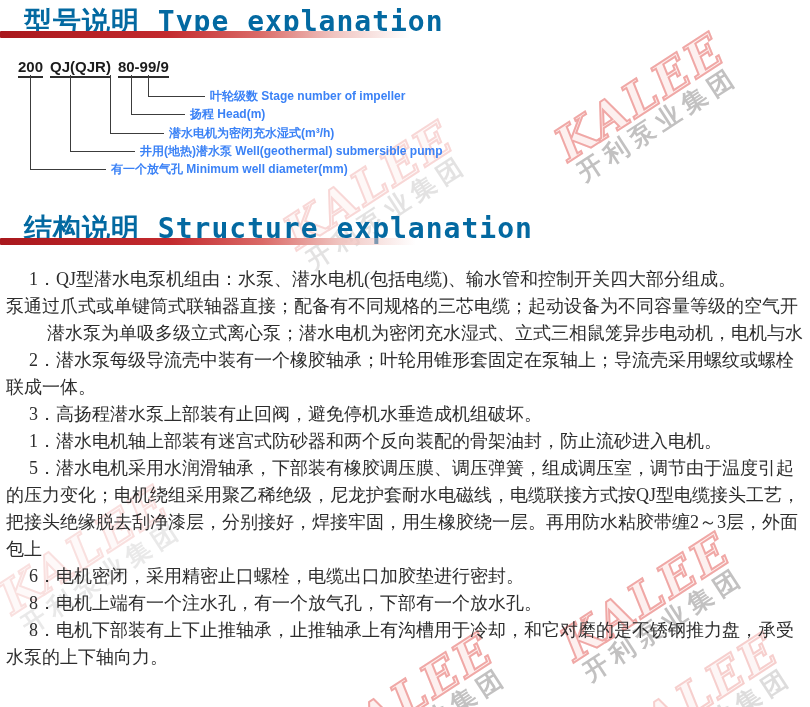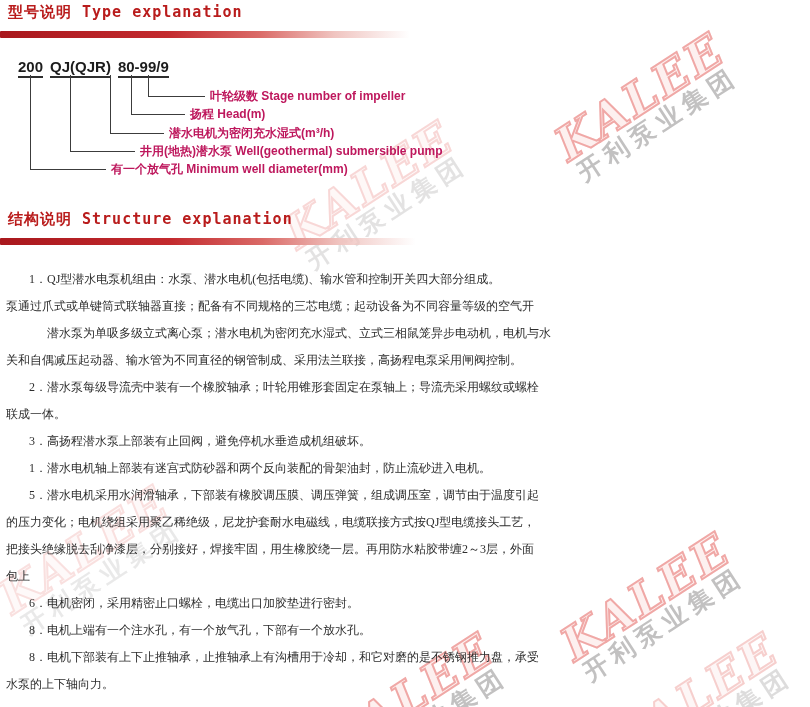--- a/index.html
+++ b/index.html
@@ -42,25 +42,25 @@
   }
   #wm-a{left:526px;top:72px;}
   #wm-b{left:255px;top:160px;opacity:.45;}
   #wm-c{left:532px;top:572px;}
   #wm-d{left:295px;top:672px;}
   #wm-e{left:-30px;top:525px;opacity:.35;}
   #wm-f{left:580px;top:672px;opacity:.55;}
 
   
   .sec-title{
-    position:absolute;left:8px;
+    position:absolute;left:24px;
     font-family:"DejaVu Sans Mono", monospace;
     font-weight:bold;
-    font-size:15px;
-    color:#b91c1c;
+    font-size:28px;
+    color:#0369a1;
     letter-spacing:1px;
     white-space:nowrap;
     z-index:2;
   }
   #title-type{top:3px;}
   #title-structure{top:210px;}
   .accent-bar{
     position:absolute;left:0;height:7px;z-index:2;
     background:linear-gradient(to right,#a9181d 0%,#c32a2e 40%,#da6a67 62%,#f0c4c0 80%,rgba(255,255,255,0) 98%);
     border-radius:1px;
@@ -86,36 +86,36 @@
     border-left:1.5px solid #3c3c3c;
     border-bottom:1.5px solid #3c3c3c;
   }
   #conn-impeller {left:148px;top:20px;width:56px;height:21px;}
   #conn-head     {left:131px;top:20px;width:53px;height:39px;}
   #conn-capacity {left:110px;top:20px;width:53px;height:58px;}
   #conn-well     {left:70px; top:20px;width:64px;height:76px;}
   #conn-diameter {left:30px; top:20px;width:75px;height:94px;}
   .dlabel{
     position:absolute;
-    font-weight:bold;font-size:12px;color:#be185d;
+    font-weight:bold;font-size:12px;color:#3b82f6;
     white-space:nowrap;line-height:14px;
   }
   #label-impeller {left:210px;top:34px;}
   #label-head     {left:190px;top:52px;}
   #label-capacity {left:169px;top:71px;}
   #label-well     {left:140px;top:89px;}
   #label-diameter {left:111px;top:107px;}
 
   
   #body-text{
     position:absolute;left:6px;top:266px;width:802px;z-index:2;
   }
   .bline{
     font-family:"Liberation Serif", serif;
-    font-size:12px;
+    font-size:18px;
     line-height:27px;
     height:27px;
     white-space:nowrap;
     color:#2d2d2d;
   }
   .i0{padding-left:0;}
   .i1{padding-left:23px;}
   .i2{padding-left:41px;}
 </style>
 </head>
@@ -167,21 +167,20 @@
   <div class="dlabel" id="label-diameter">有一个放气孔 Minimum well diameter(mm)</div>
 </div>
 
 <div class="sec-title" id="title-structure">结构说明 Structure explanation</div>
 <div class="accent-bar" id="bar-structure"></div>
 
 <div id="body-text">
     <div class="bline i1">1．QJ型潜水电泵机组由：水泵、潜水电机(包括电缆)、输水管和控制开关四大部分组成。</div>
     <div class="bline i0">泵通过爪式或单键筒式联轴器直接；配备有不同规格的三芯电缆；起动设备为不同容量等级的空气开</div>
     <div class="bline i2">潜水泵为单吸多级立式离心泵；潜水电机为密闭充水湿式、立式三相鼠笼异步电动机，电机与水</div>
-    <div class="bline i0">关和自偶减压起动器、输水管为不同直径的钢管制成、采用法兰联接，高扬程电泵采用闸阀控制。</div>
     <div class="bline i1">2．潜水泵每级导流壳中装有一个橡胶轴承；叶轮用锥形套固定在泵轴上；导流壳采用螺纹或螺栓</div>
     <div class="bline i0">联成一体。</div>
     <div class="bline i1">3．高扬程潜水泵上部装有止回阀，避免停机水垂造成机组破坏。</div>
     <div class="bline i1">1．潜水电机轴上部装有迷宫式防砂器和两个反向装配的骨架油封，防止流砂进入电机。</div>
     <div class="bline i1">5．潜水电机采用水润滑轴承，下部装有橡胶调压膜、调压弹簧，组成调压室，调节由于温度引起</div>
     <div class="bline i0">的压力变化；电机绕组采用聚乙稀绝级，尼龙护套耐水电磁线，电缆联接方式按QJ型电缆接头工艺，</div>
     <div class="bline i0">把接头绝缘脱去刮净漆层，分别接好，焊接牢固，用生橡胶绕一层。再用防水粘胶带缠2～3层，外面</div>
     <div class="bline i0">包上</div>
     <div class="bline i1">6．电机密闭，采用精密止口螺栓，电缆出口加胶垫进行密封。</div>
     <div class="bline i1">8．电机上端有一个注水孔，有一个放气孔，下部有一个放水孔。</div>

